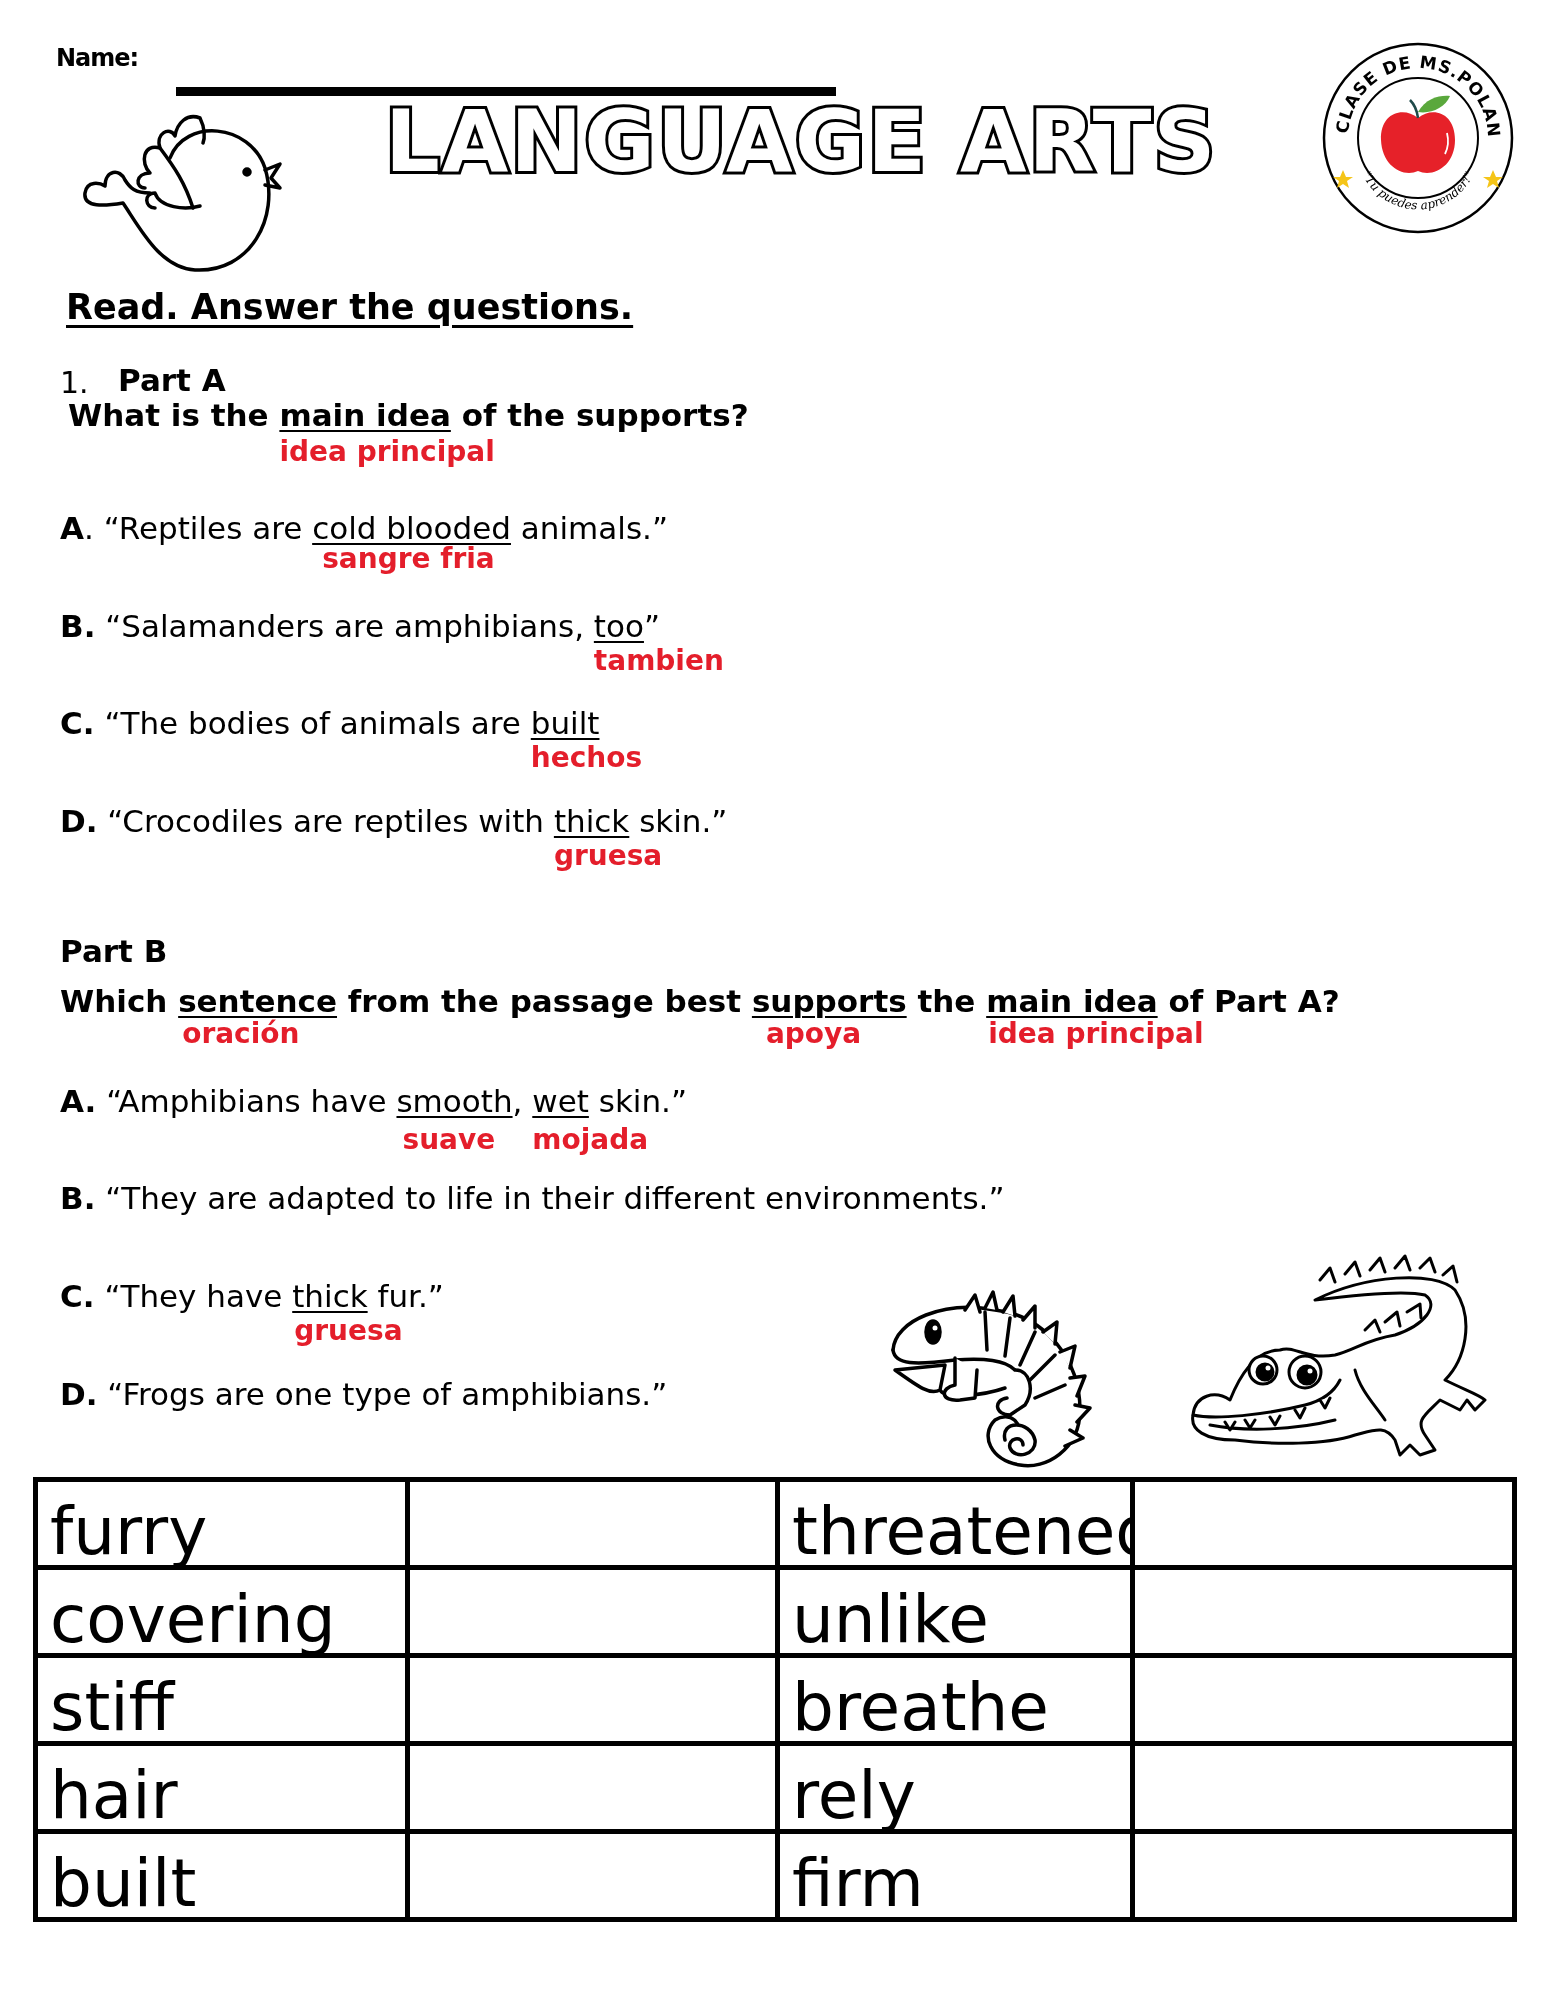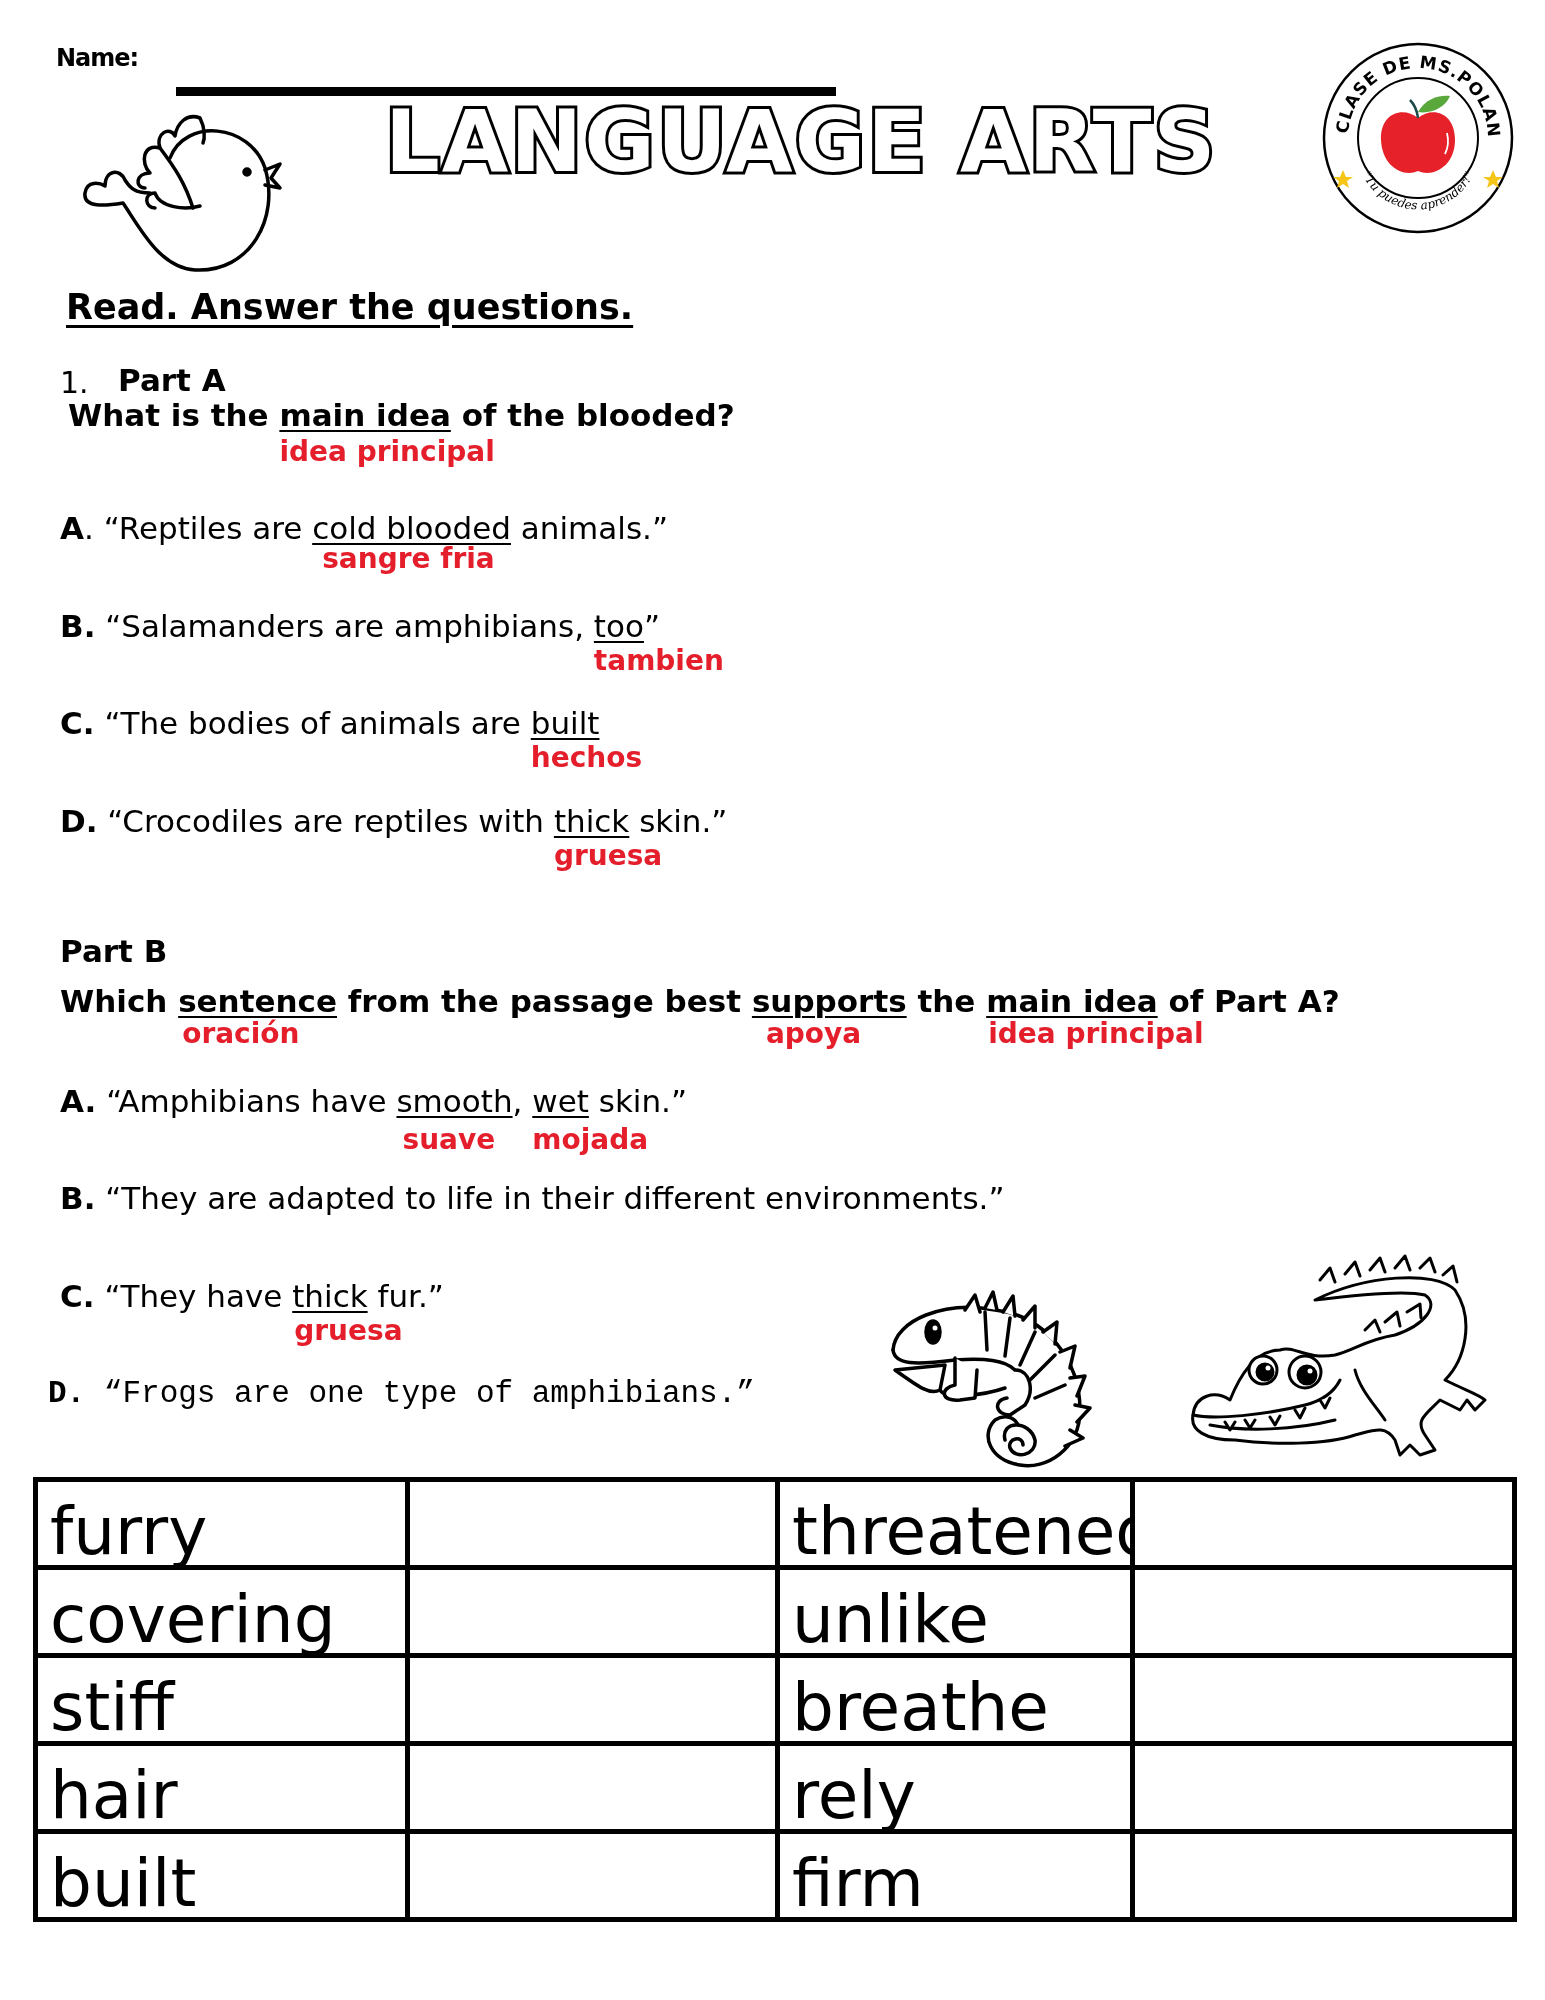--- a/index.html
+++ b/index.html
@@ -85,21 +85,21 @@
     </g>
   </svg>
 </div>
 
 <div class="abs instructions">Read. Answer the questions.</div>
 
 <div class="abs qnum">1.</div>
 <div class="abs part-a">Part A</div>
 
 <div class="abs question q1">
-  <span>What is the </span><span class="u" style="position:relative;display:inline-block;"><span>main idea</span><span class="tr" style="left:0;top:38px;">idea principal</span></span><span> of the blooded?</span>
+  <span>What is the </span><span class="u" style="position:relative;display:inline-block;"><span>main idea</span><span class="tr" style="left:0;top:38px;">idea principal</span></span><span> of the supports?</span>
 </div>
 
 <div class="abs opt" style="left:60px;top:510px;">
   <b>A</b><span>. “Reptiles are </span><span class="u" style="position:relative;display:inline-block;"><span>cold blooded</span><span class="tr" style="left:10px;top:32px;">sangre fria</span></span><span> animals.”</span>
 </div>
 
 <div class="abs opt" style="left:60px;top:608px;">
   <b>B.</b><span> “Salamanders are amphibians, </span><span class="u" style="position:relative;display:inline-block;"><span>too</span><span class="tr" style="left:0;top:36px;">tambien</span></span><span>”</span>
 </div>
 
@@ -122,21 +122,21 @@
 </div>
 
 <div class="abs opt" style="left:60px;top:1180px;">
   <b>B.</b><span> “They are adapted to life in their different environments.”</span>
 </div>
 
 <div class="abs opt" style="left:60px;top:1278px;">
   <b>C.</b><span> “They have </span><span class="u" style="position:relative;display:inline-block;"><span>thick</span><span class="tr" style="left:2px;top:36px;">gruesa</span></span><span> fur.”</span>
 </div>
 
-<div class="abs opt" style="left:48px;top:1376px;font-family:Liberation Mono, monospace;">
+<div class="abs opt" style="left:60px;top:1376px;">
   <b>D.</b><span> “Frogs are one type of amphibians.”</span>
 </div>
 
 <div class="abs" style="left:885px;top:1270px;width:220px;height:200px;">
   <svg width="220" height="200" viewBox="0 0 220 200" fill="#fff" stroke="#000" stroke-width="3.5" stroke-linejoin="round" stroke-linecap="round">
     <path d="M8 80 C10 50 60 30 110 40 C160 45 195 90 195 140 C195 180 160 200 135 195 C105 190 95 165 110 150 C125 140 140 155 130 165"></path>
     <path d="M8 80 C10 95 30 95 70 90 C100 88 120 90 130 100"></path>
     <path d="M10 100 L60 95 L55 120 C45 125 35 118 10 100 Z" fill="#fff"></path>
     <path d="M55 120 C60 130 100 125 120 118"></path>
     <ellipse cx="48" cy="62" rx="7" ry="11" fill="#000"></ellipse>

